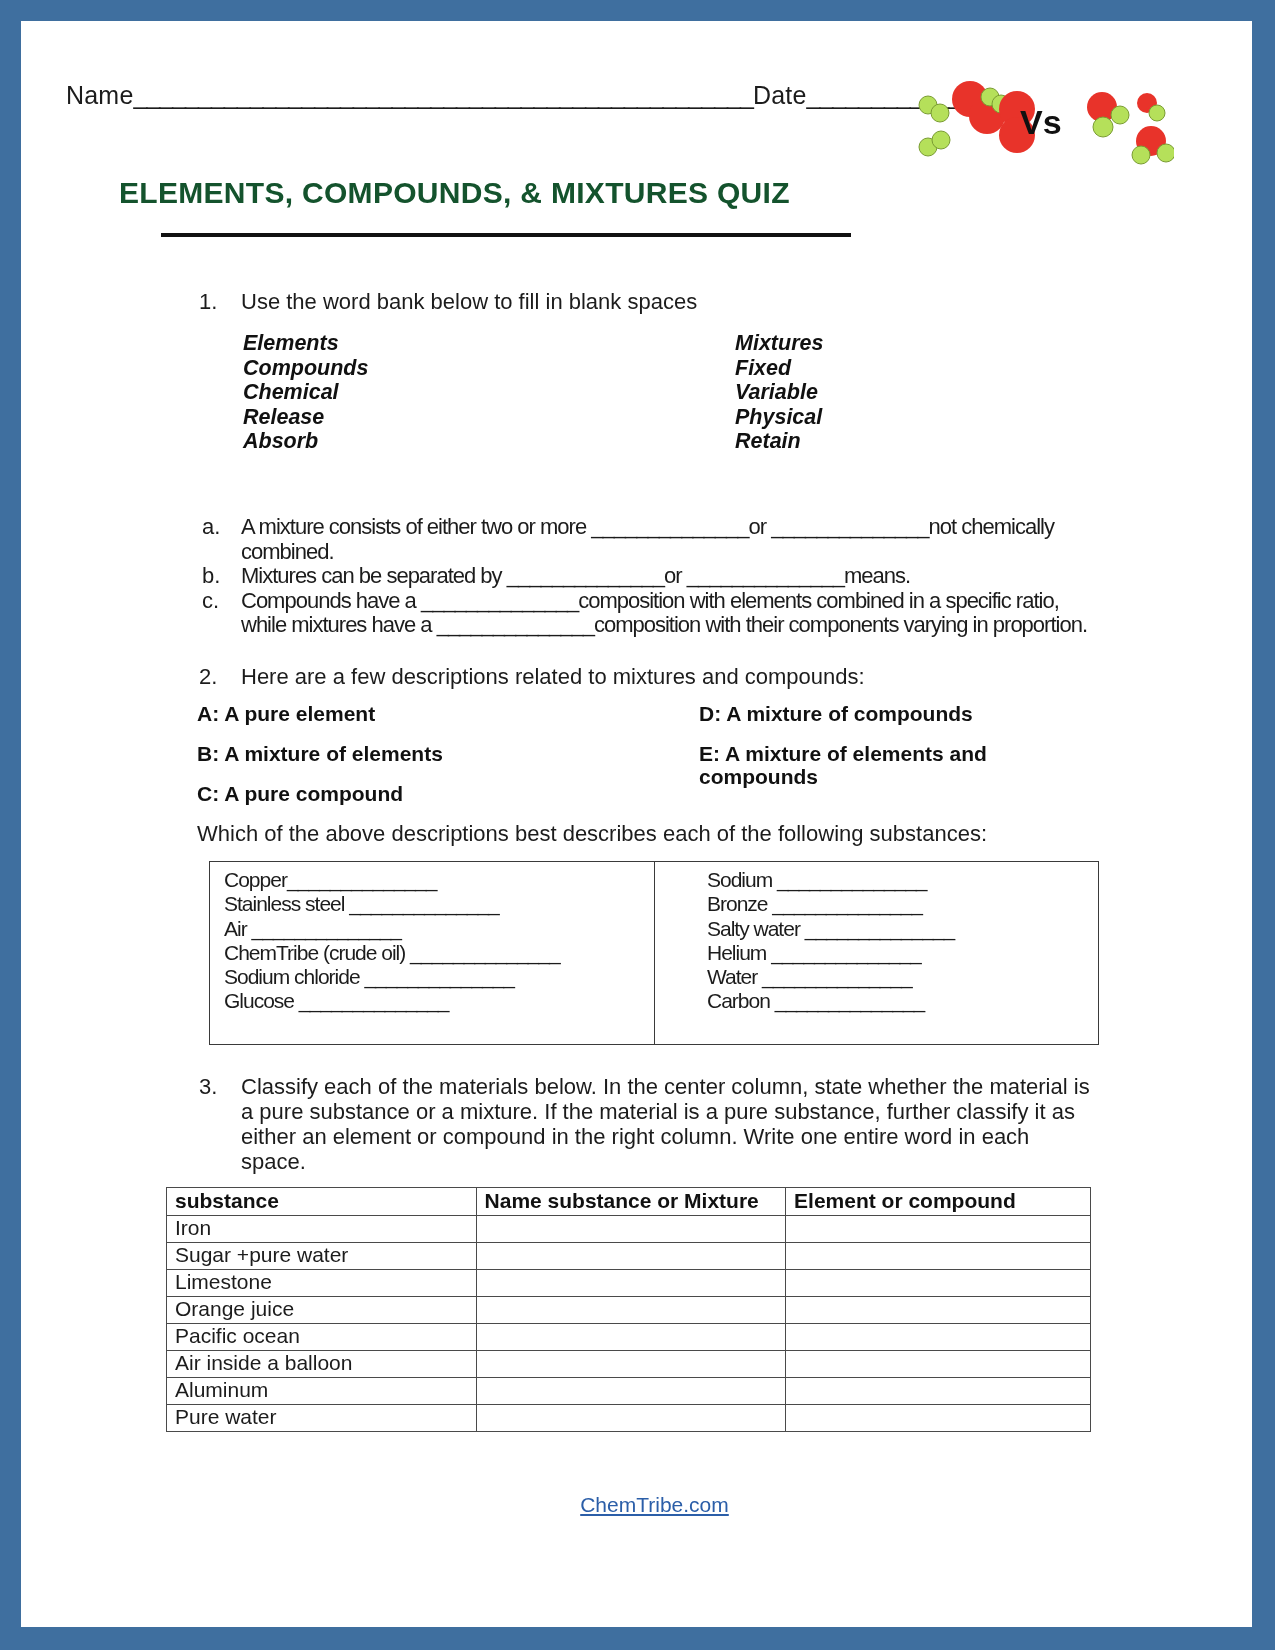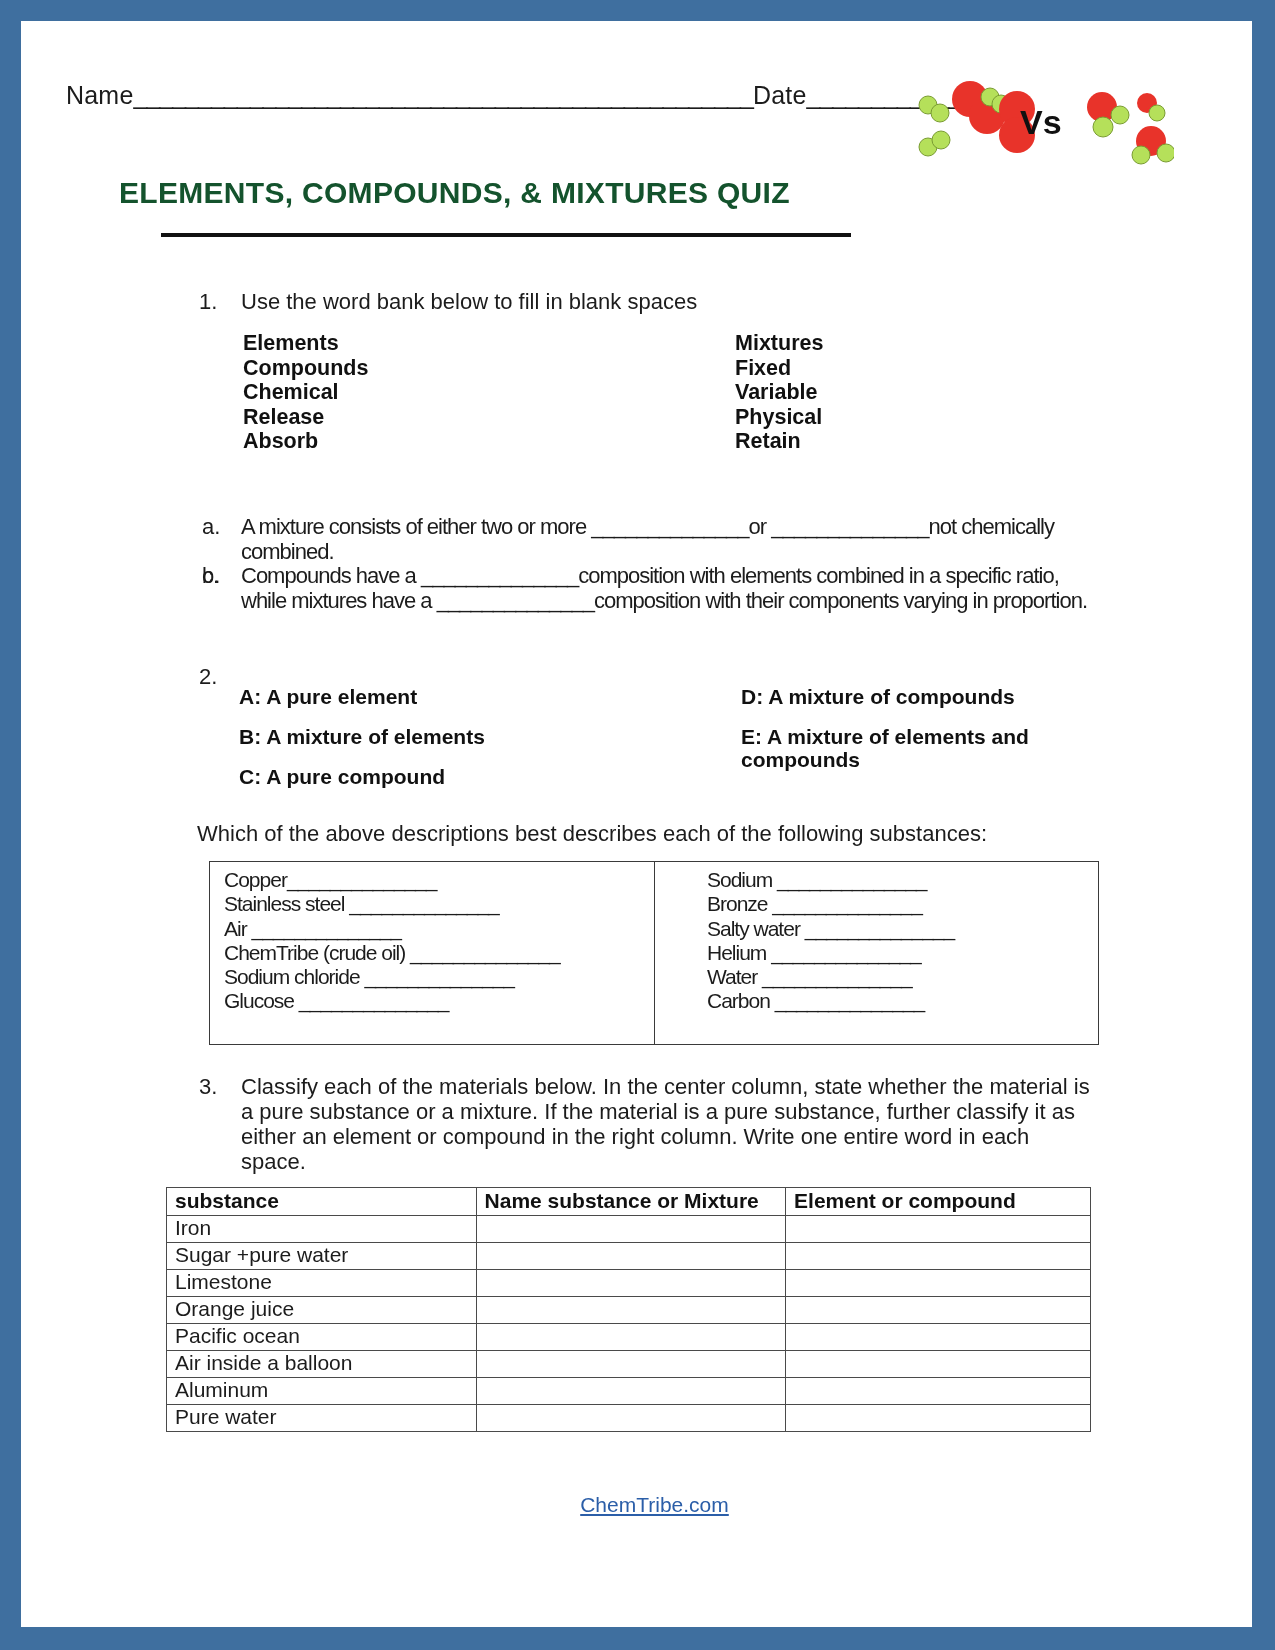--- a/index.html
+++ b/index.html
@@ -102,20 +102,21 @@
     display: flex;
   }
   .wb-col { width: 50%; }
   .wb-col.right { padding-left: 212px; }
   .wb-item {
     font-size: 21.5px;
     font-weight: bold;
     color: #111;
     line-height: 24.5px;
     white-space: nowrap;
+    font-style: italic;
   }
 
   
   .abc-list {
     position: absolute;
     left: 178px;
     top: 494px;
     width: 890px;
     font-size: 22px;
     color: #1c1c1c;
@@ -134,23 +135,22 @@
     font-size: 22px;
     color: #1c1c1c;
     padding-left: 42px;
     position: absolute;
   }
   .q2-num { position: absolute; left: 0; top: 0; }
 
   .desc-grid {
     position: absolute;
     left: 176px;
-    top: 664px;
+    top: 681px;
     width: 890px;
-    margin-left: 42px;
   }
   .desc-row { position: relative; height: 40px; }
   .desc-left, .desc-right {
     position: absolute;
     font-size: 21px;
     font-weight: bold;
     color: #111;
     line-height: 23px;
   }
   .desc-left { left: 0; }
@@ -308,29 +308,31 @@
         </div>
       </div>
 
       <div class="abc-list">
         <div class="abc-item">
           <span class="abc-lab">a.</span>
           <span class="blank-s">A mixture consists of either two or more ______________or ______________not chemically combined.</span>
         </div>
         <div class="abc-item">
           <span class="abc-lab">b.</span>
+          <span class="blank-s">Mixtures can be separated by ______________or ______________means.</span>
         </div>
         <div class="abc-item">
           <span class="abc-lab">c.</span>
           <span class="blank-s">Compounds have a ______________composition with elements combined in a specific ratio, while mixtures have a ______________composition with their components varying in proportion.</span>
         </div>
       </div>
 
       <div class="q2-line">
         <span class="q2-num">2.</span>
+        <span>Here are a few descriptions related to mixtures and compounds:</span>
       </div>
 
       <div class="desc-grid">
         <div class="desc-row">
           <span class="desc-left">A: A pure element</span>
           <span class="desc-right">D: A mixture of compounds</span>
         </div>
         <div class="desc-row">
           <span class="desc-left">B: A mixture of elements</span>
           <span class="desc-right">E: A mixture of elements and compounds</span>

